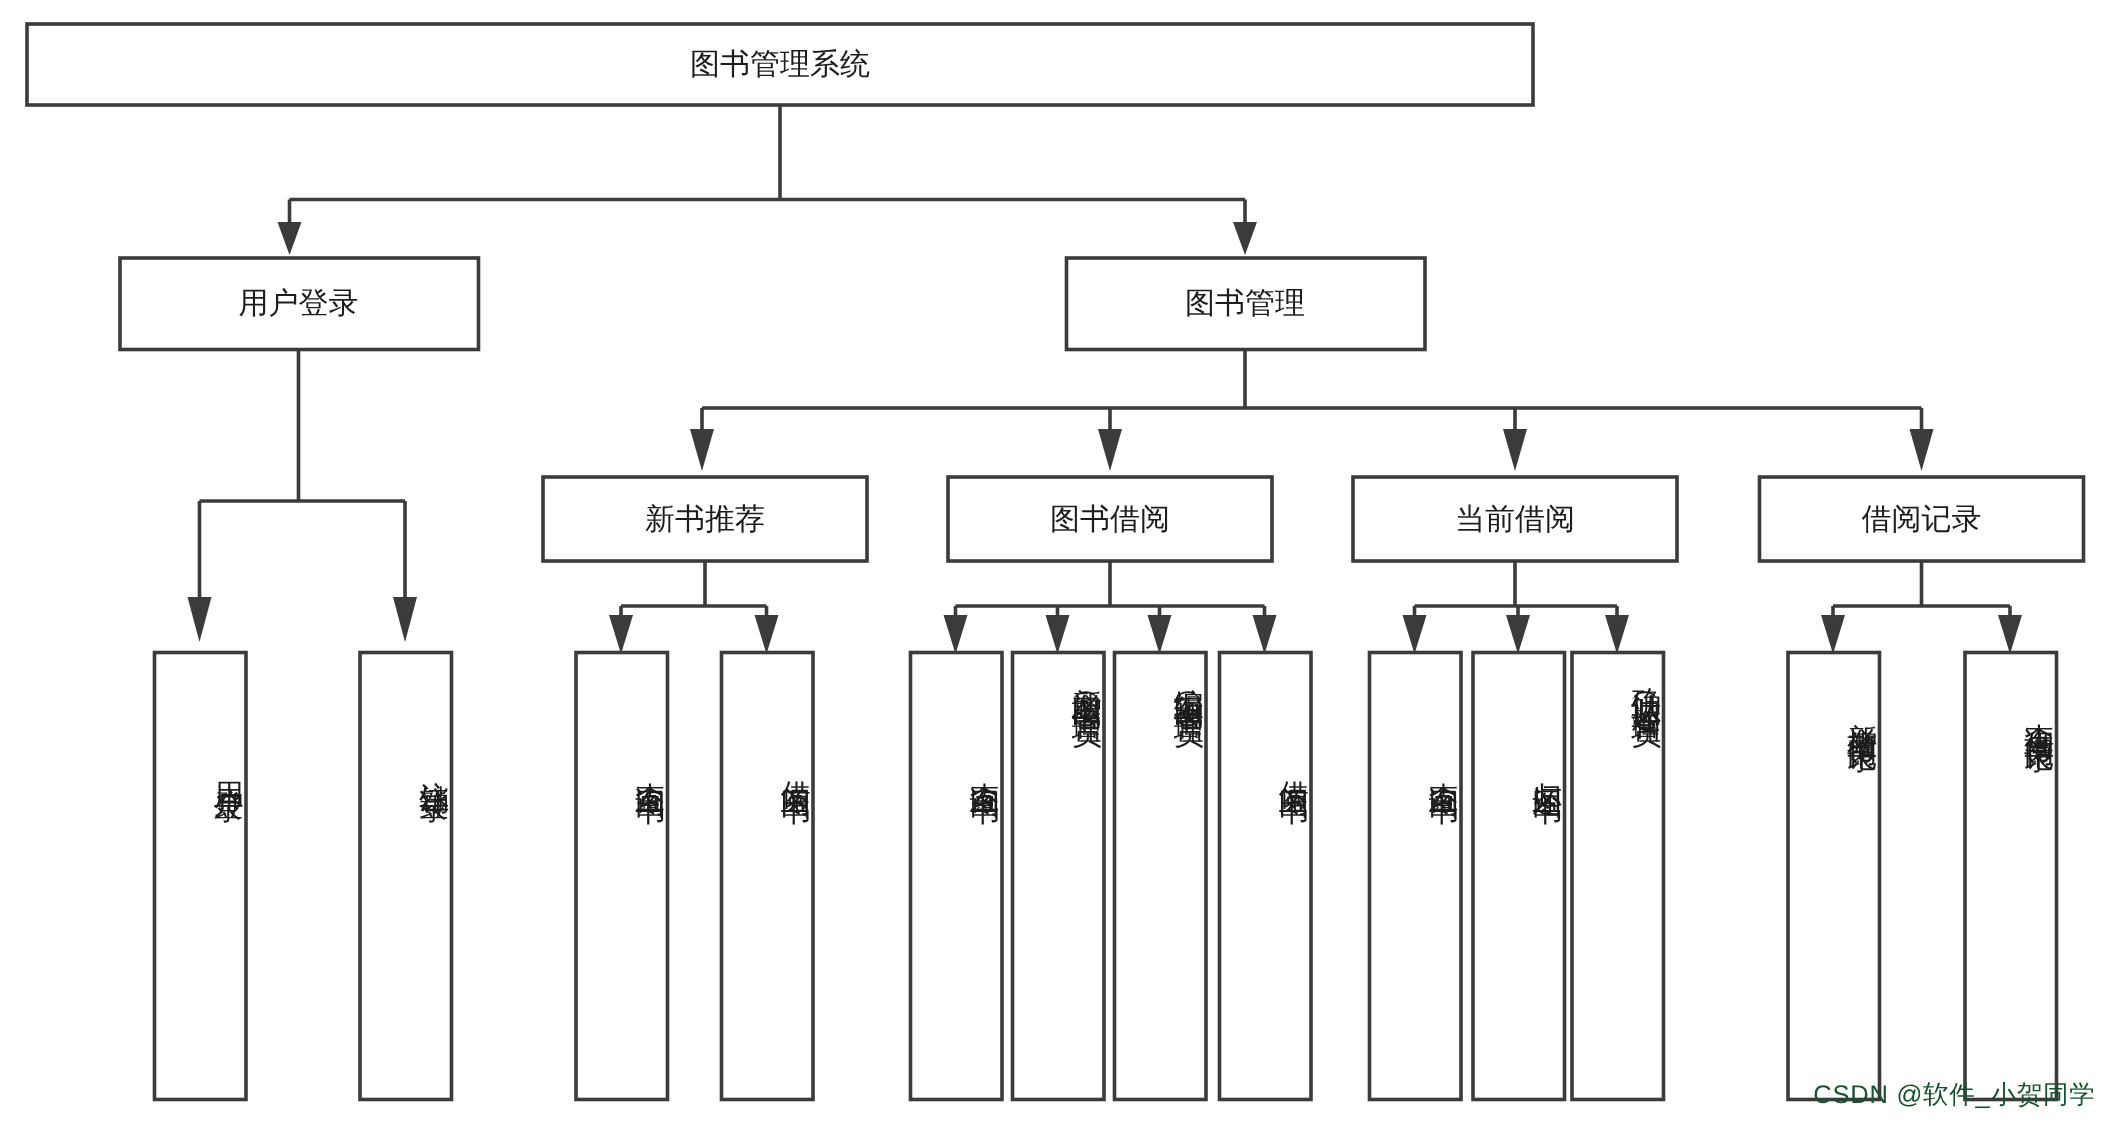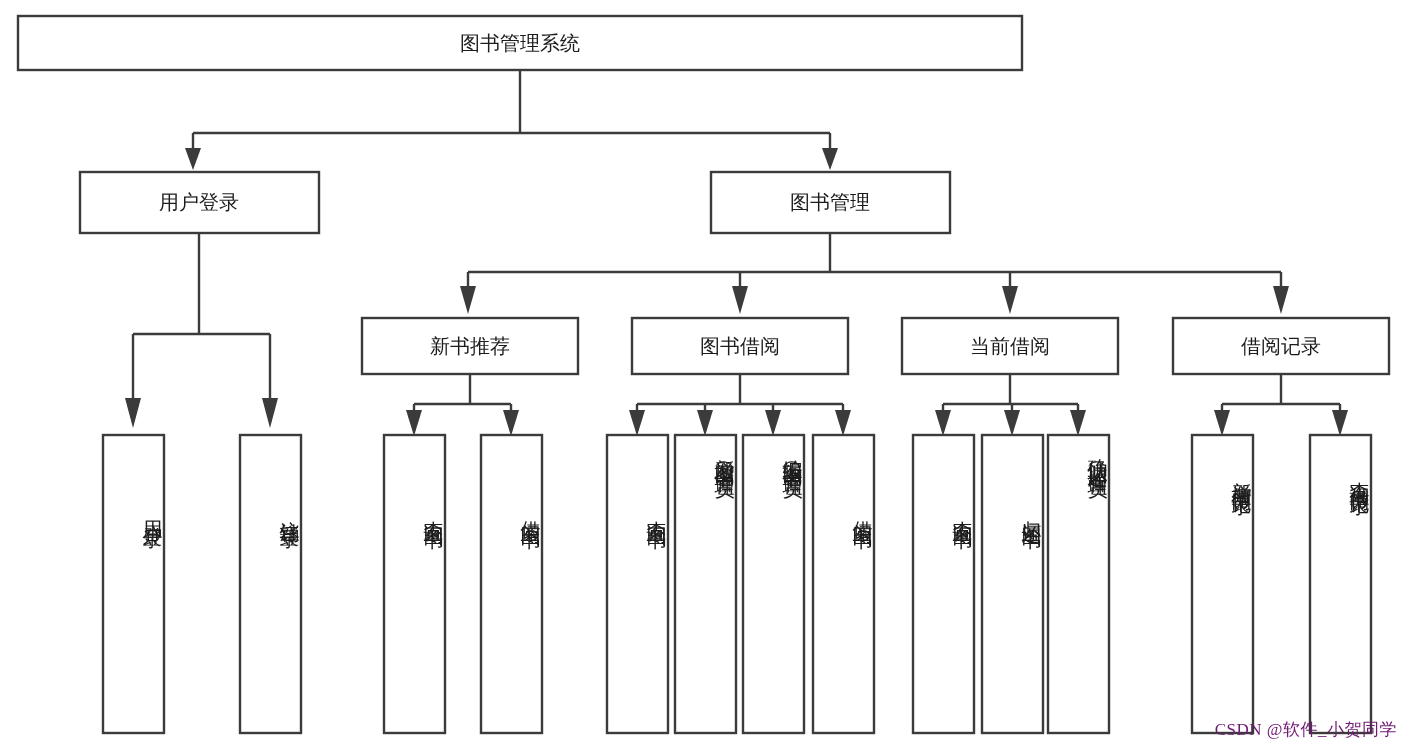--- a/index.html
+++ b/index.html
@@ -59,23 +59,23 @@
     display: flex;
     align-items: flex-start;
     justify-content: flex-start;
     white-space: nowrap;
     pointer-events: none;
   }
   .watermark {
     position: absolute;
     right: 8px;
     bottom: 6px;
-    font-family: Liberation Serif, serif;
+    font-family: Liberation Sans, sans-serif;
     font-size: 17px;
-    color: #701a75;
+    color: #14532d;
     letter-spacing: 0.5px;
     white-space: nowrap;
   }
 </style>
 </head>
 <body>
 
 <div id="diagram-root">
 
   <svg class="canvas" viewBox="0 0 1405 747" xmlns="http://www.w3.org/2000/svg">

